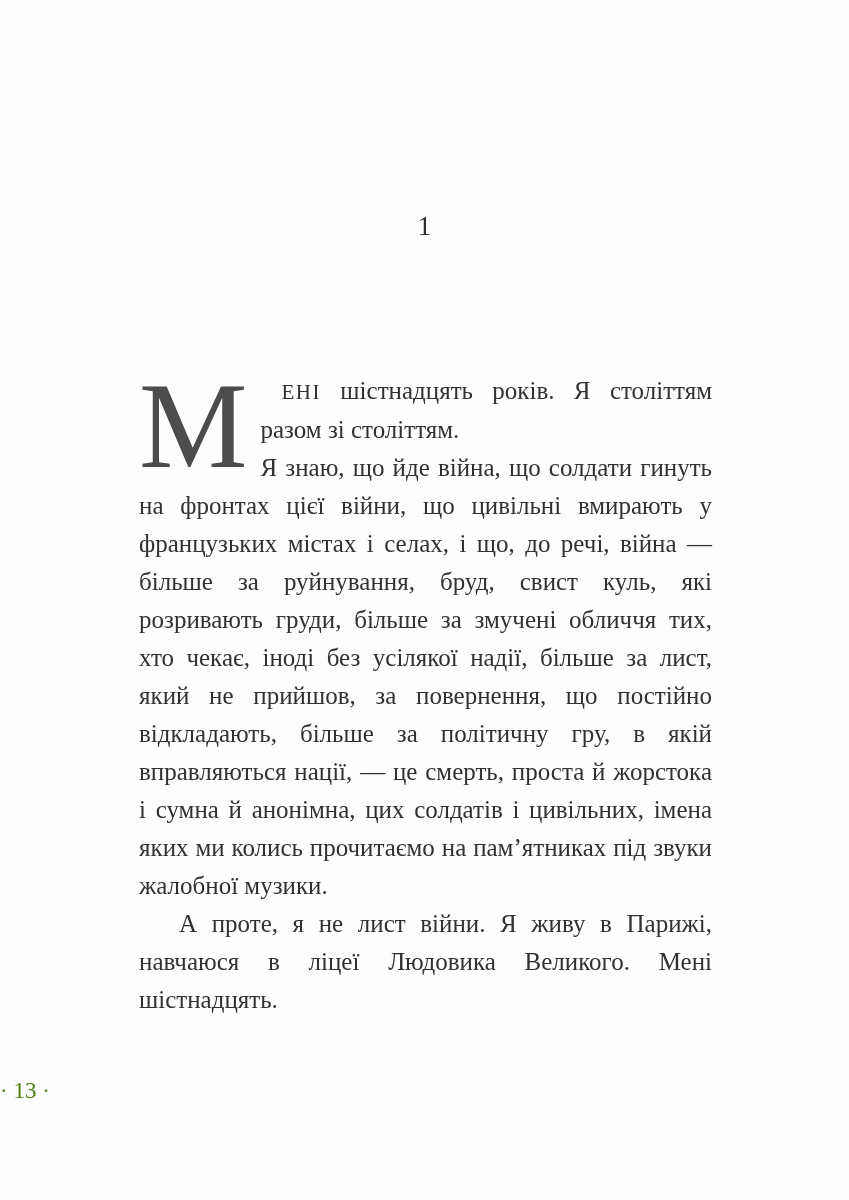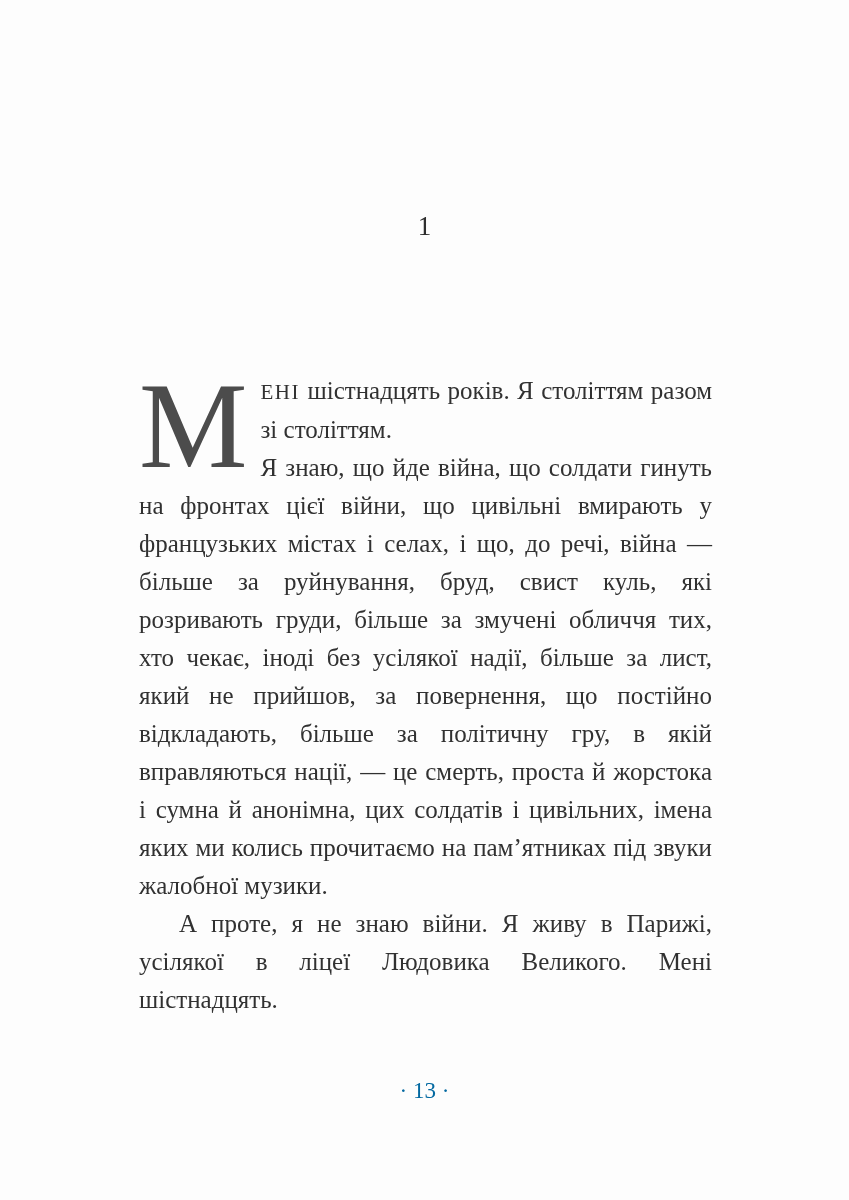--- a/index.html
+++ b/index.html
@@ -49,39 +49,40 @@
     float: left;
     font-size: 122px;
     line-height: 96px;
     padding: 6px 13px 0 0;
     color: #4c4c4c;
     font-weight: 400;
   }
   .lead-in {
     font-size: 21px;
     letter-spacing: 1.5px;
+    margin-left: 21px;
   }
   .page-number {
     position: absolute;
     top: 1078px;
     left: 0;
     width: 100%;
-    text-align: center;
+    text-align: left;
     font-size: 23px;
-    color: #0369a1;
+    color: #4d7c0f;
   }
 </style>
 </head>
 <body>
 
 <div class="book-page">
 
   <div class="chapter-number">1</div>
 
   <div class="text-block" lang="uk">
     <p class="para opening"><span class="drop-cap">М</span><span class="lead-in">ЕНІ</span><span> шістнадцять років. Я століттям разом зі століттям.</span></p>
     <p class="para">Я знаю, що йде війна, що солдати гинуть на фронтах цієї війни, що цивільні вмирають у французьких містах і селах, і що, до речі, війна — більше за руйнування, бруд, свист куль, які розривають груди, більше за змучені обличчя тих, хто чекає, іноді без усілякої надії, більше за лист, який не прийшов, за повернення, що постійно відкладають, більше за політичну гру, в якій вправляються нації, — це смерть, проста й жорстока і сумна й анонімна, цих солдатів і цивільних, імена яких ми колись прочитаємо на пам’ятниках під звуки жалобної музики.</p>
-    <p class="para indent">А проте, я не знаю війни. Я живу в Парижі, усілякої в ліцеї Людовика Великого. Мені шістнадцять.</p>
+    <p class="para indent">А проте, я не лист війни. Я живу в Парижі, навчаюся в ліцеї Людовика Великого. Мені шістнадцять.</p>
   </div>
 
   <div class="page-number">· 13 ·</div>
 
 </div>
 
 </body></html>

